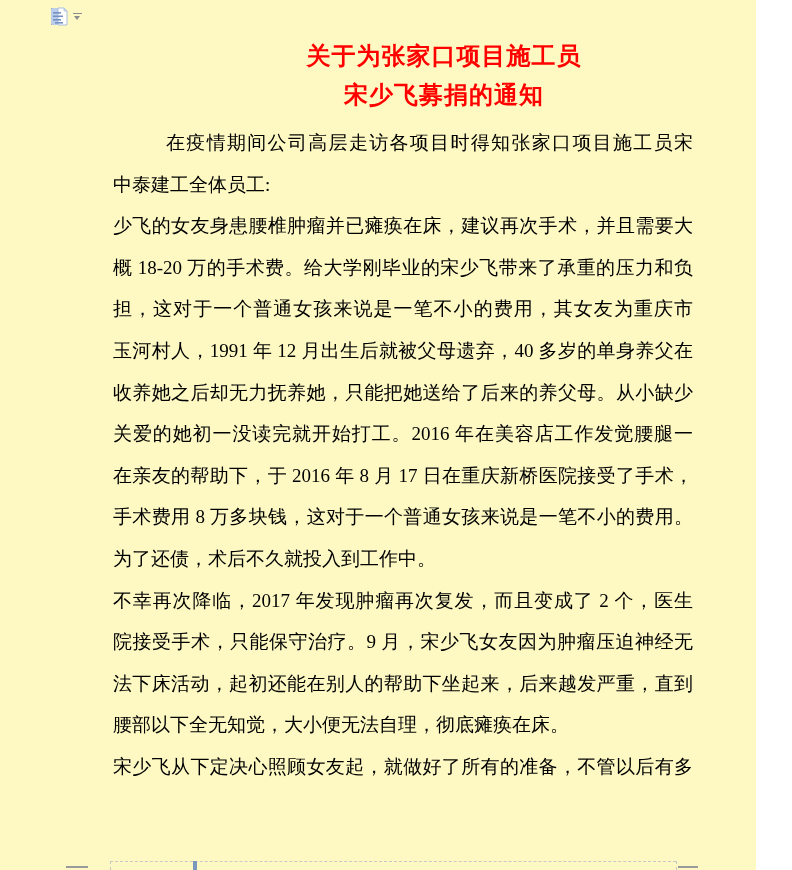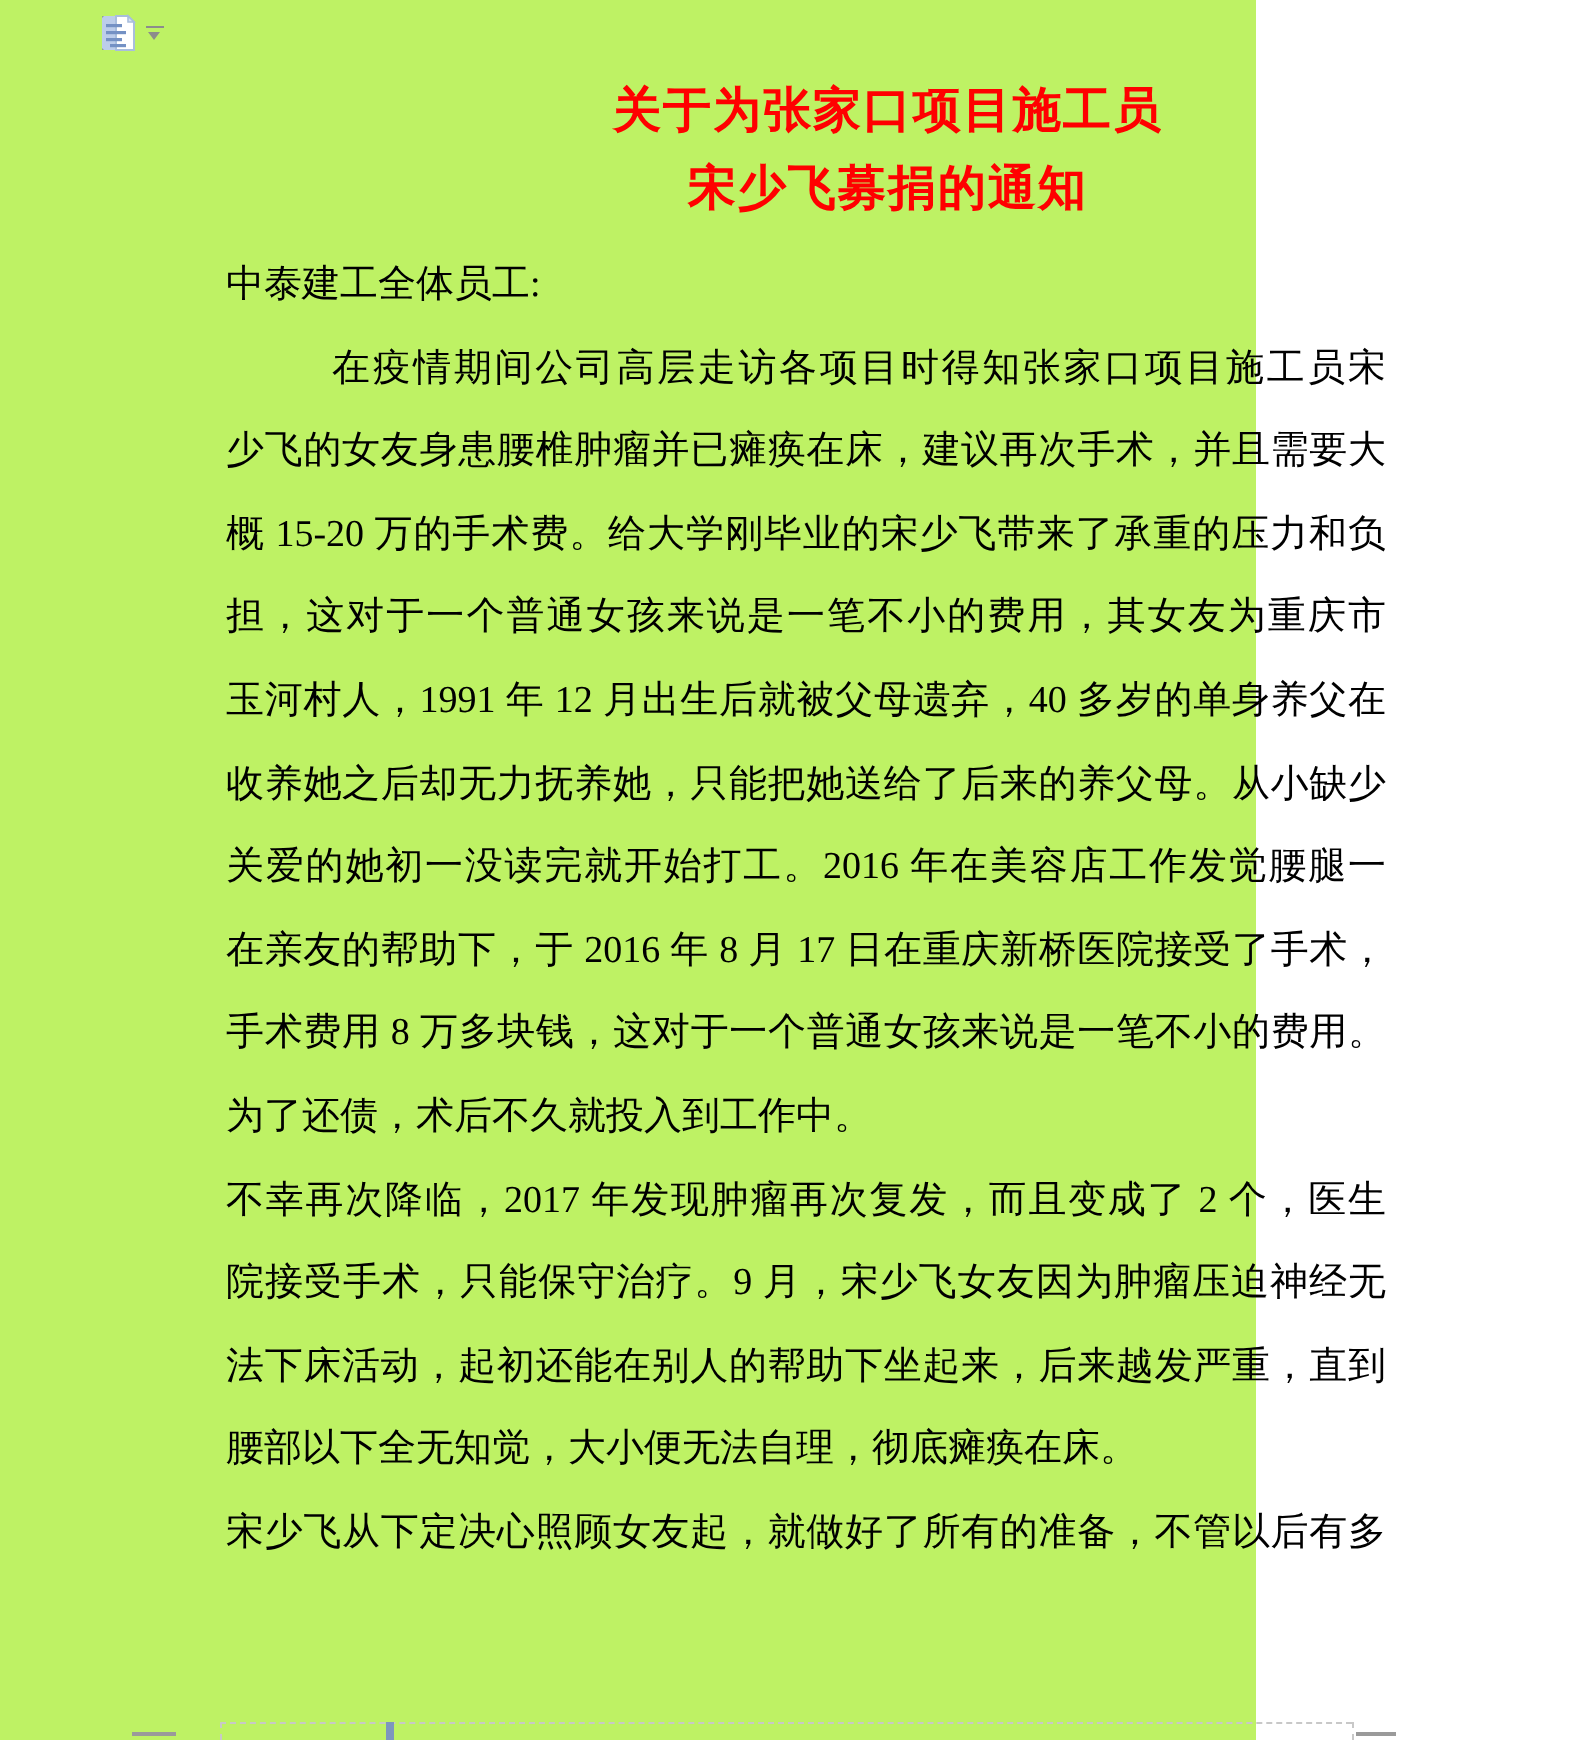--- a/index.html
+++ b/index.html
@@ -3,22 +3,22 @@
 <meta charset="utf-8">
 <style>
   html, body {
     margin: 0; padding: 0;
     width: 792px; height: 870px;
     overflow: hidden;
     background: #ffffff;
   }
   .page {
     position: relative;
-    width: 628px; height: 870px;
-    background: #bef264;
+    width: 756px; height: 870px;
+    background: #fef9c3;
     font-family: "Liberation Serif", "DejaVu Serif", serif;
     color: #000000;
   }
 
   
   .paste-btn {
     position: absolute; left: 49px; top: 5px;
     width: 34px; height: 24px;
     display: flex; align-items: center; gap: 4px;
     cursor: pointer;
@@ -110,24 +110,24 @@
     </span>
     <span class="paste-arrow"></span>
   </div>
 
   <h1 class="doc-title">
     <div>关于为张家口项目施工员</div>
     <div>宋少飞募捐的通知</div>
   </h1>
 
   <div class="doc-body">
+    <div class="ln first">在疫情期间公司高层走访各项目时得知张家口项目施工员宋</div>
     <div class="ln short">中泰建工全体员工:</div>
-    <div class="ln first">在疫情期间公司高层走访各项目时得知张家口项目施工员宋</div>
     <div class="ln">少飞的女友身患腰椎肿瘤并已瘫痪在床，建议再次手术，并且需要大</div>
-    <div class="ln">概 15-20 万的手术费。给大学刚毕业的宋少飞带来了承重的压力和负</div>
+    <div class="ln">概 18-20 万的手术费。给大学刚毕业的宋少飞带来了承重的压力和负</div>
     <div class="ln">担，这对于一个普通女孩来说是一笔不小的费用，其女友为重庆市</div>
     <div class="ln">玉河村人，1991 年 12 月出生后就被父母遗弃，40 多岁的单身养父在</div>
     <div class="ln">收养她之后却无力抚养她，只能把她送给了后来的养父母。从小缺少</div>
     <div class="ln">关爱的她初一没读完就开始打工。2016 年在美容店工作发觉腰腿一</div>
     <div class="ln">在亲友的帮助下，于 2016 年 8 月 17 日在重庆新桥医院接受了手术，</div>
     <div class="ln">手术费用 8 万多块钱，这对于一个普通女孩来说是一笔不小的费用。</div>
     <div class="ln short">为了还债，术后不久就投入到工作中。</div>
     <div class="ln">不幸再次降临，2017 年发现肿瘤再次复发，而且变成了 2 个，医生</div>
     <div class="ln">院接受手术，只能保守治疗。9 月，宋少飞女友因为肿瘤压迫神经无</div>
     <div class="ln">法下床活动，起初还能在别人的帮助下坐起来，后来越发严重，直到</div>

